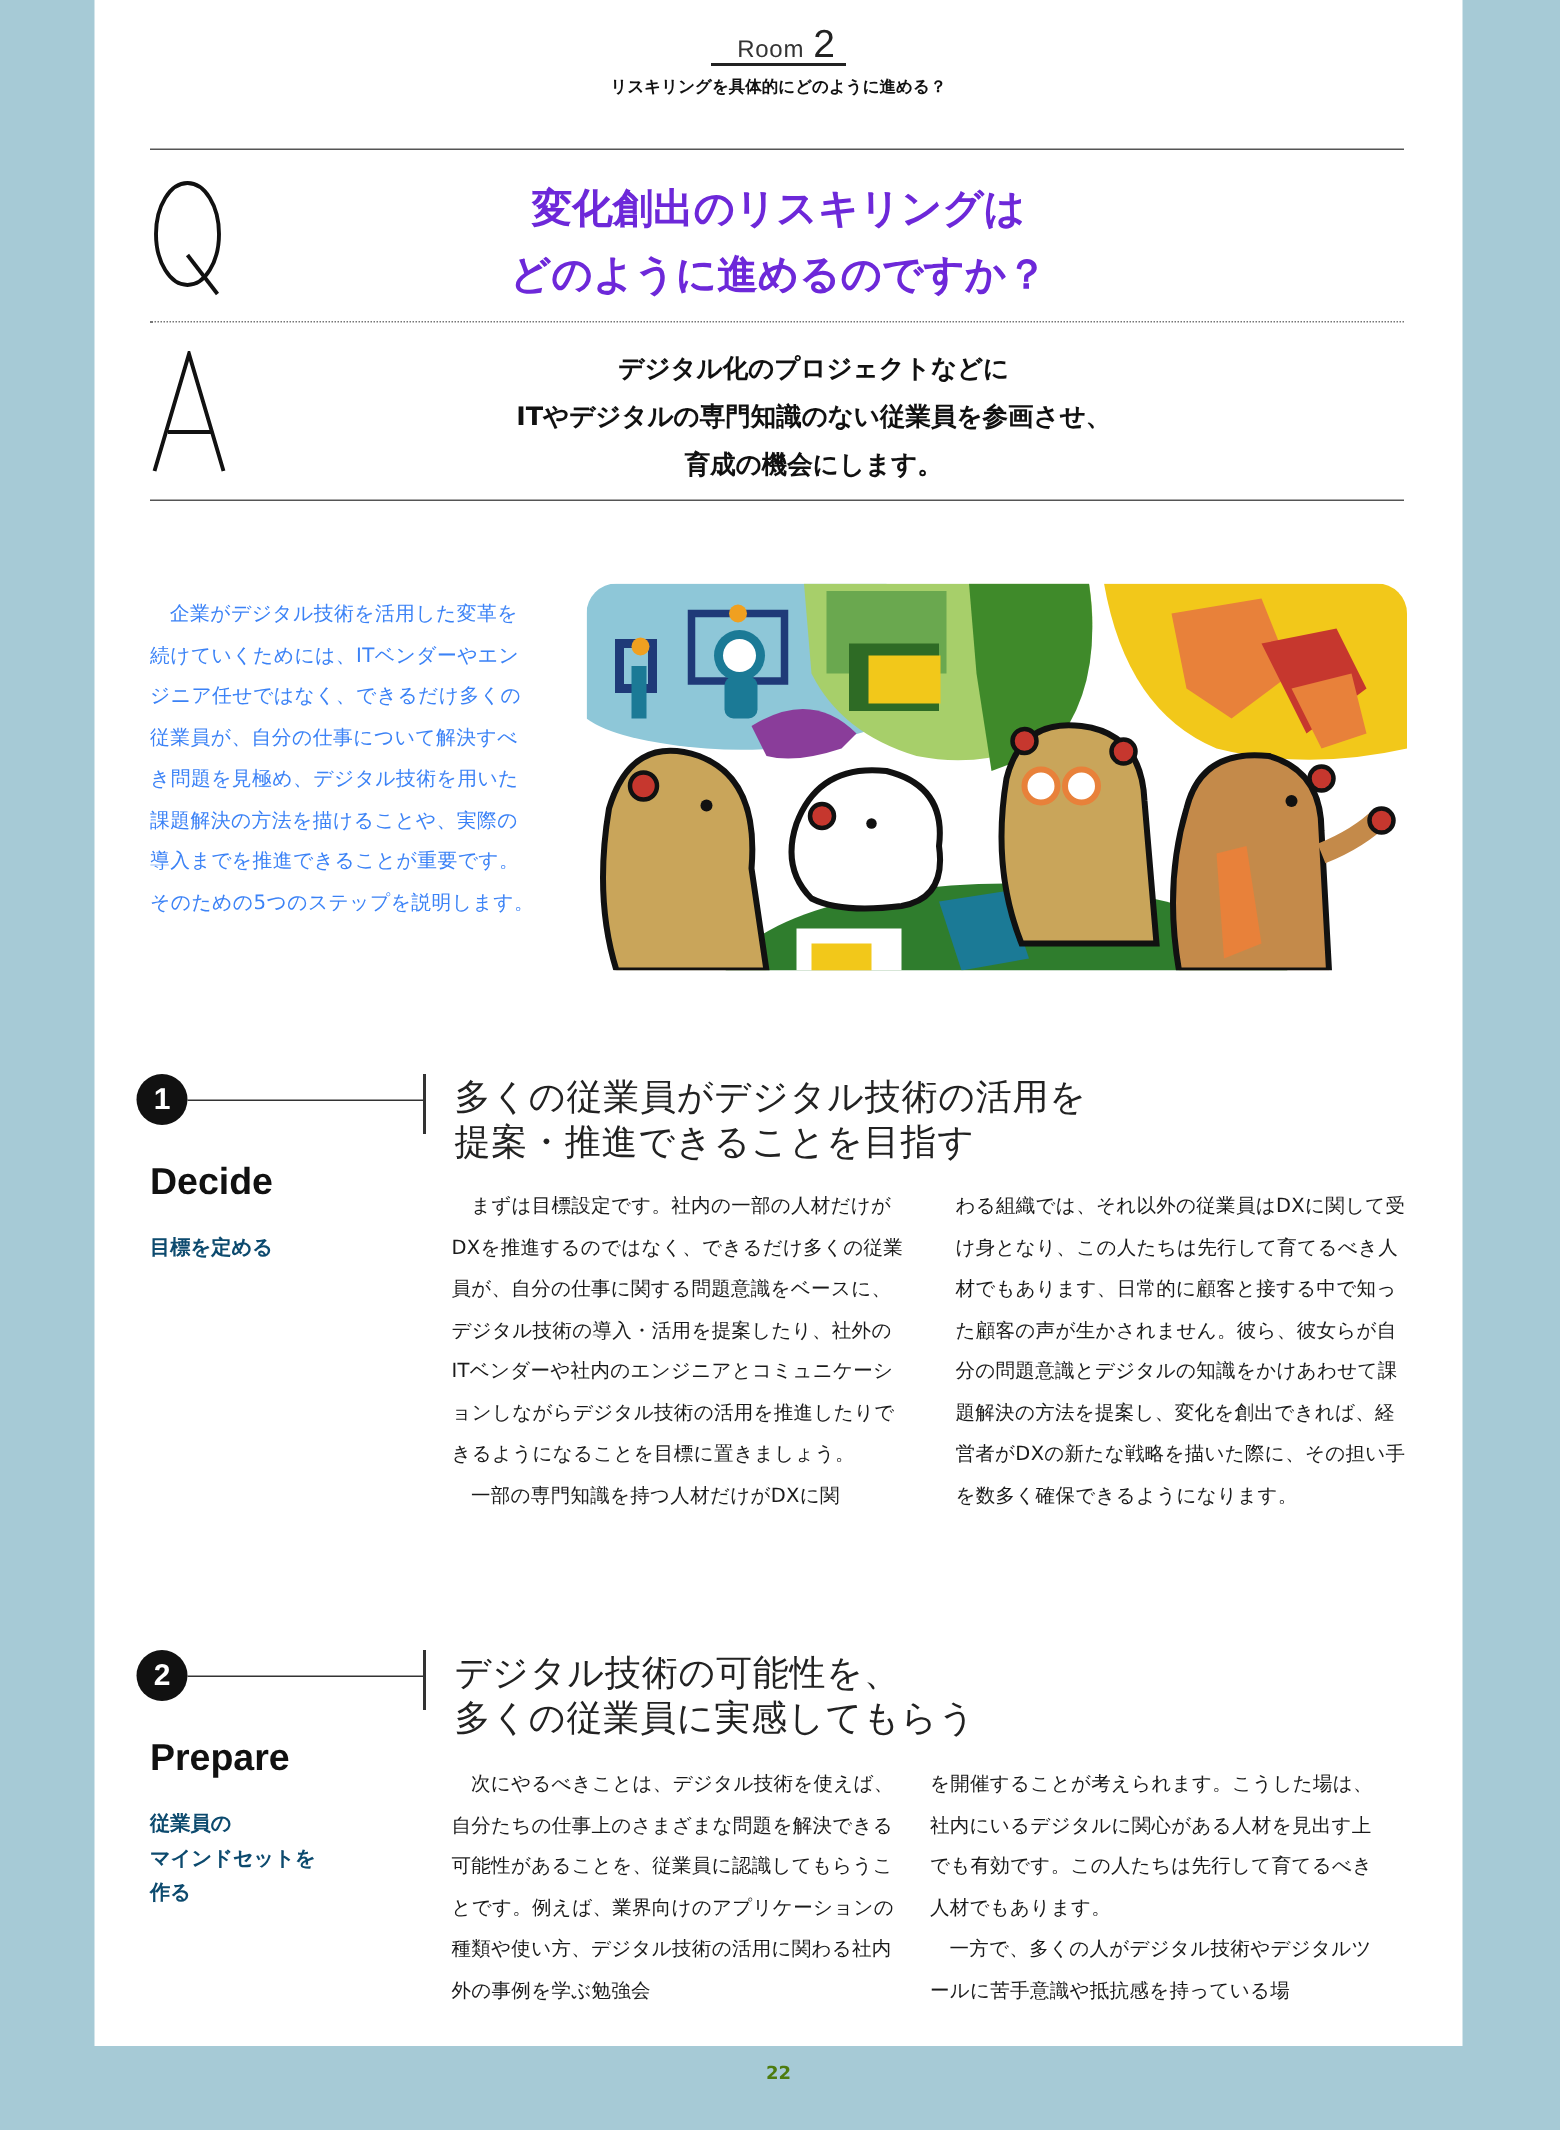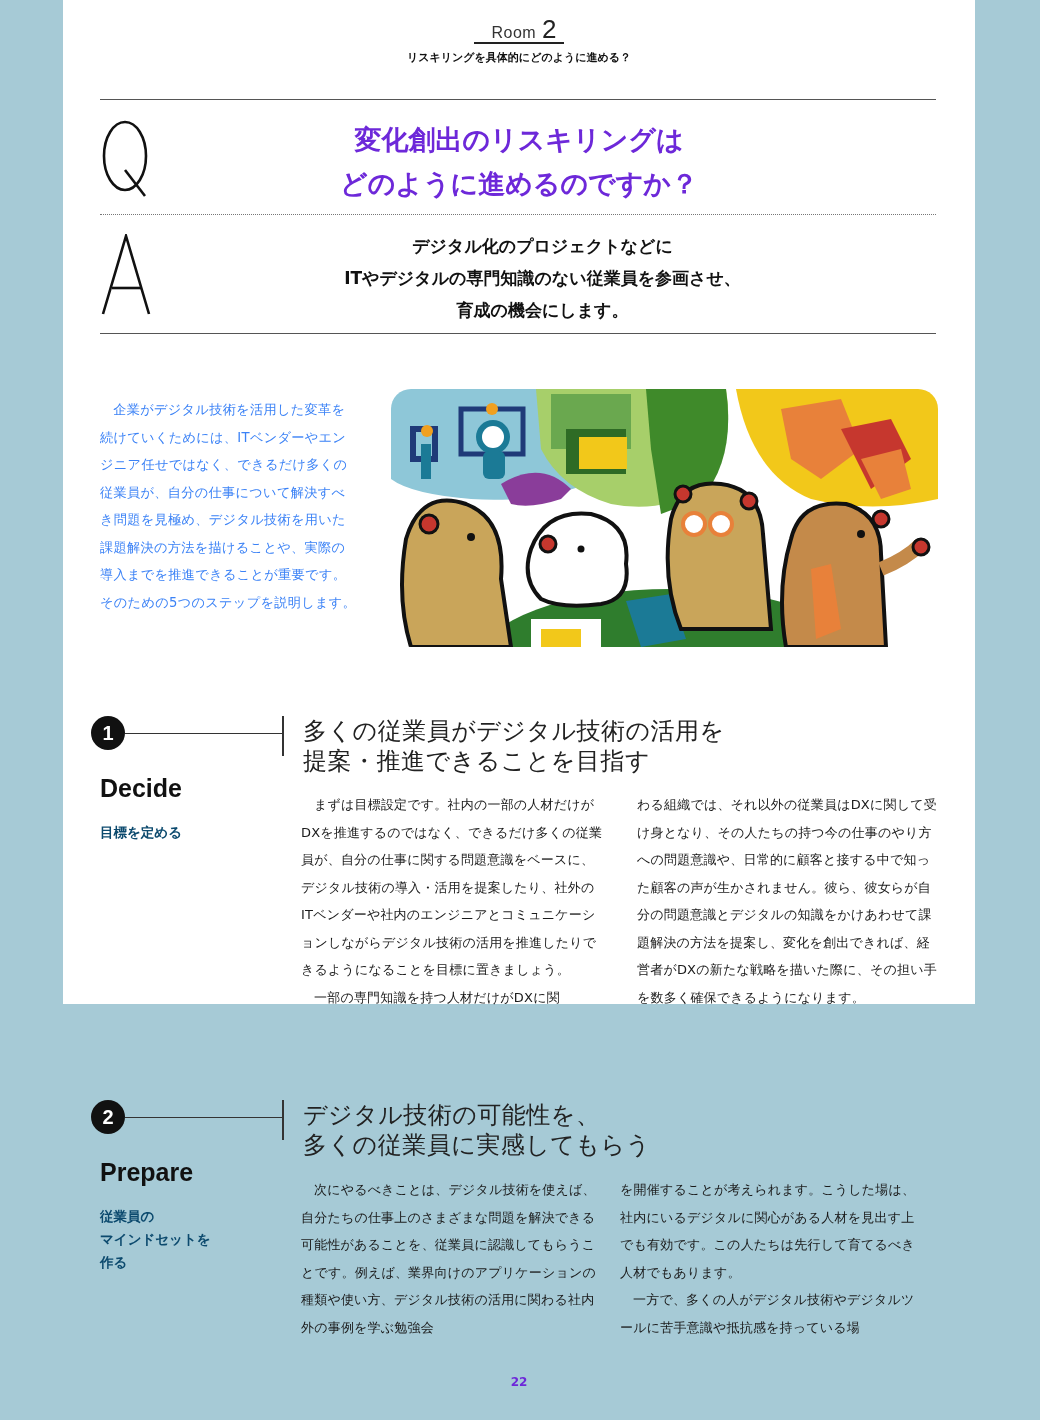--- a/index.html
+++ b/index.html
@@ -7,21 +7,21 @@
   body {
     background: #a6cad6;
     font-family: "DejaVu Sans", "Liberation Sans", sans-serif;
     color: #1a1a1a;
     position: relative;
     overflow: hidden;
   }
   .page {
     position: absolute;
     left: 63px; top: 0;
-    width: 912px; height: 1004px;
+    width: 912px; height: 1364px;
     background: #ffffff;
   }
   
   .room {
     position: absolute; left: 411px; top: 14px; width: 100px;
     text-align: center;
   }
   .room-label {
     font-family: "Liberation Sans", sans-serif;
     font-size: 16px; font-weight: 300; color: #333;
@@ -84,21 +84,21 @@
     position: absolute; left: 37px; font-size: 13.5px; font-weight: bold; line-height: 23px; color: #0c4a6e;
     width: 150px;
   }
   .col {
     position: absolute; width: 305px; font-size: 13px; line-height: 27.5px; color: #1a1a1a;
     letter-spacing: 0.2px;
   }
   .col p.indent { text-indent: 1em; }
   .pagenum {
     position: absolute; left: 0; width: 912px; top: 1375px; text-align: center;
-    font-size: 12px; font-weight: bold; color: #6d28d9;
+    font-size: 12px; font-weight: bold; color: #4d7c0f;
   }
 </style>
 </head>
 <body>
 
 <div class="page">
 
   <div class="room">
     <span class="room-label">Room</span><span class="room-num">2</span>
   </div>
@@ -190,21 +190,21 @@
     </div>
     <div class="step-word" style="top:58px">Decide</div>
     <div class="step-sub" style="top:105px">
       <div>目標を定める</div>
     </div>
     <div class="col" style="left:238px; top:75px">
       <p class="indent">まずは目標設定です。社内の一部の人材だけがDXを推進するのではなく、できるだけ多くの従業員が、自分の仕事に関する問題意識をベースに、デジタル技術の導入・活用を提案したり、社外のITベンダーや社内のエンジニアとコミュニケーションしながらデジタル技術の活用を推進したりできるようになることを目標に置きましょう。</p>
       <p class="indent">一部の専門知識を持つ人材だけがDXに関</p>
     </div>
     <div class="col" style="left:574px; top:75px">
-      <p>わる組織では、それ以外の従業員はDXに関して受け身となり、その人たちの持つ今の仕事のやり方への問題意識や、日常的に顧客と接する中で知った顧客の声が生かされません。彼ら、彼女らが自分の問題意識とデジタルの知識をかけあわせて課題解決の方法を提案し、変化を創出できれば、経営者がDXの新たな戦略を描いた際に、その担い手を数多く確保できるようになります。</p>
+      <p>わる組織では、それ以外の従業員はDXに関して受け身となり、この人たちは先行して育てるべき人材でもあります、日常的に顧客と接する中で知った顧客の声が生かされません。彼ら、彼女らが自分の問題意識とデジタルの知識をかけあわせて課題解決の方法を提案し、変化を創出できれば、経営者がDXの新たな戦略を描いた際に、その担い手を数多く確保できるようになります。</p>
     </div>
   </div>
 
   <div class="step" style="top:1100px">
     <div class="step-circle" style="top:0">2</div>
     <div class="step-line" style="top:17px"></div>
     <div class="step-vline" style="top:0"></div>
     <div class="step-heading" style="top:0">
       <div>デジタル技術の可能性を、</div>
       <div>多くの従業員に実感してもらう</div>

